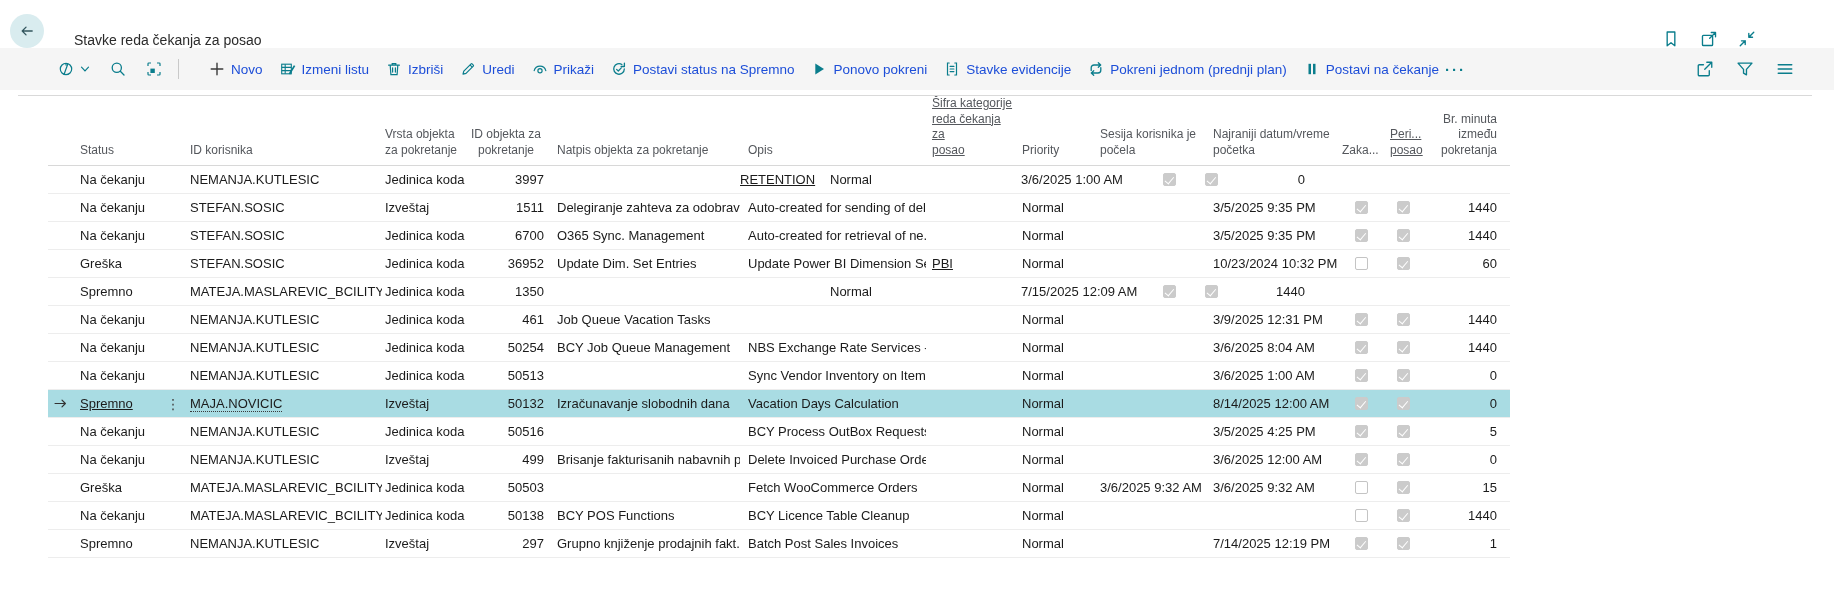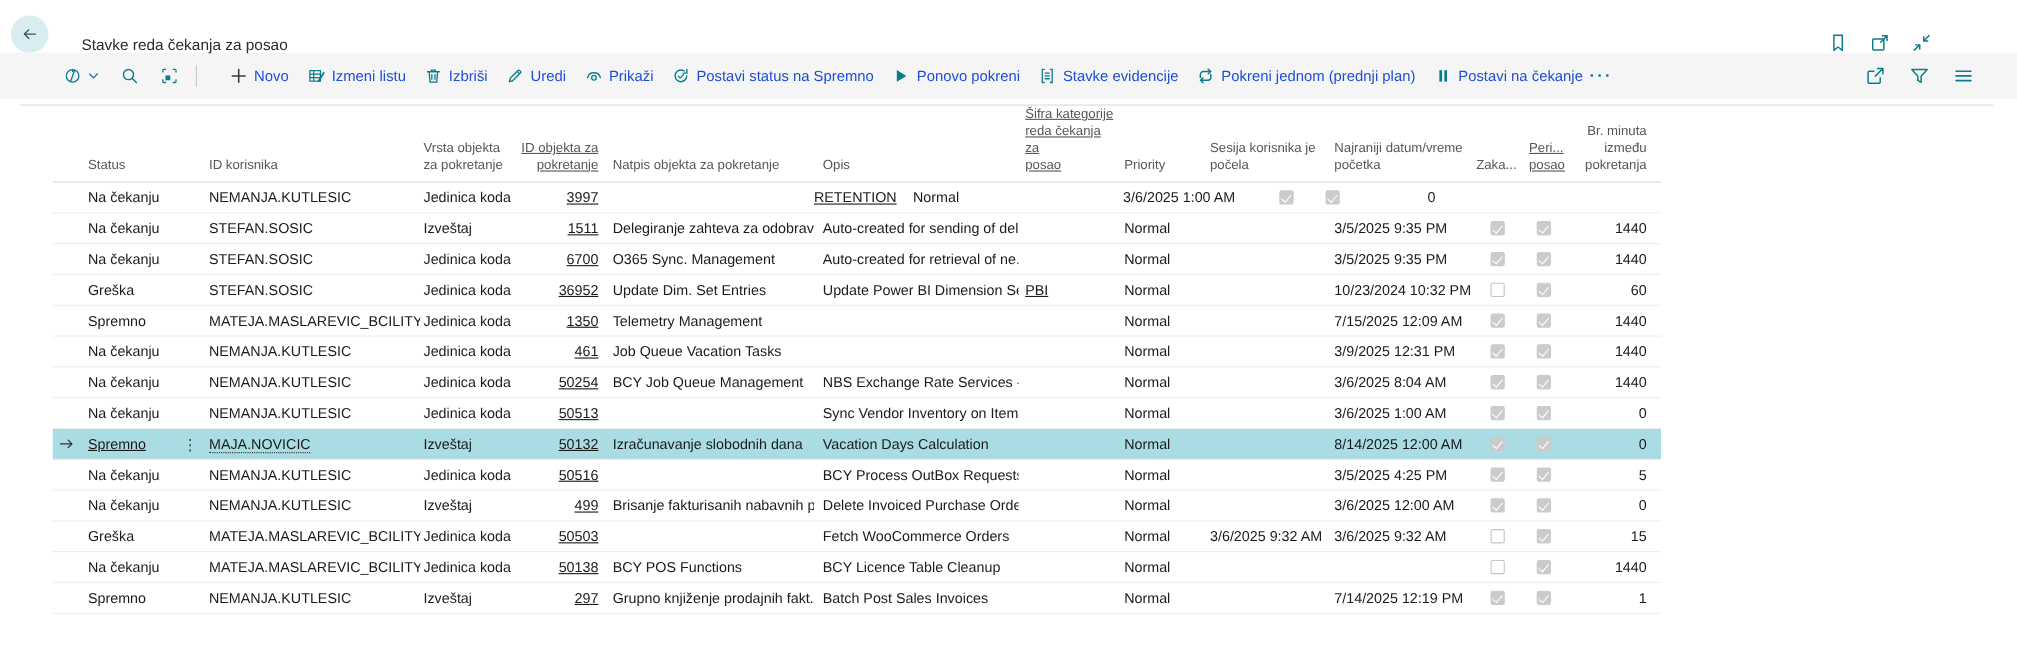--- a/index.html
+++ b/index.html
@@ -49,21 +49,21 @@
     display:flex; align-items:center; flex:none; height:100%; }
   .link { text-decoration:underline; }
   .dotted { border-bottom:1px dotted #3a3a3a; }
 
   
   .c-indicator   { width:26px;  justify-content:center; color:#333; }
   .c-indicator svg { width:15px; height:15px; }
   .c-status      { width:112px; padding-left:6px;  padding-right:6px; }
   .c-id_korisnika{ width:196px; padding-left:4px;  }
   .c-vrsta       { width:86px;  padding-left:3px;  }
-  .c-id_objekta  { width:80px;  padding-right:4px; justify-content:flex-end; text-align:right;text-decoration:underline; }
+  .c-id_objekta  { width:80px;  padding-right:4px; justify-content:flex-end; text-align:center; }
   .c-natpis      { width:192px; padding-left:9px;  }
   .c-opis        { width:186px; padding-left:8px;  }
   .c-sifra       { width:88px;  padding-left:6px;text-decoration:underline;  }
   .c-priority    { width:76px;  padding-left:8px;  }
   .c-sesija      { width:118px; padding-left:10px; }
   .c-najraniji   { width:132px; padding-left:5px;  }
   .c-zakazano    { width:42px;  }
   .c-periodican  { width:42px;text-decoration:underline;  }
   .c-br_minuta   { width:86px;  padding-right:13px; justify-content:flex-end; text-align:right; }
   .hcell.c-zakazano   { padding-left:2px; }
@@ -386,21 +386,20 @@
           <div class="cell c-br_minuta">60</div>
         </div>
         <div class="grow">
           <div class="cell c-indicator"></div>
           <div class="cell c-status">
             <span>Spremno</span>
           </div>
           <div class="cell c-id_korisnika">MATEJA.MASLAREVIC_BCILITY.RS#...</div>
           <div class="cell c-vrsta">Jedinica koda</div>
           <div class="cell c-id_objekta">1350</div>
-          <div class="cell c-natpis">Telemetry Management</div>
           <div class="cell c-opis"></div>
           <div class="cell c-sifra"></div>
           <div class="cell c-priority">Normal</div>
           <div class="cell c-sesija"></div>
           <div class="cell c-najraniji">7/15/2025 12:09 AM</div>
           <div class="cell c-zakazano">
             <span class="cb on"></span>
           </div>
           <div class="cell c-periodican">
             <span class="cb on"></span>

